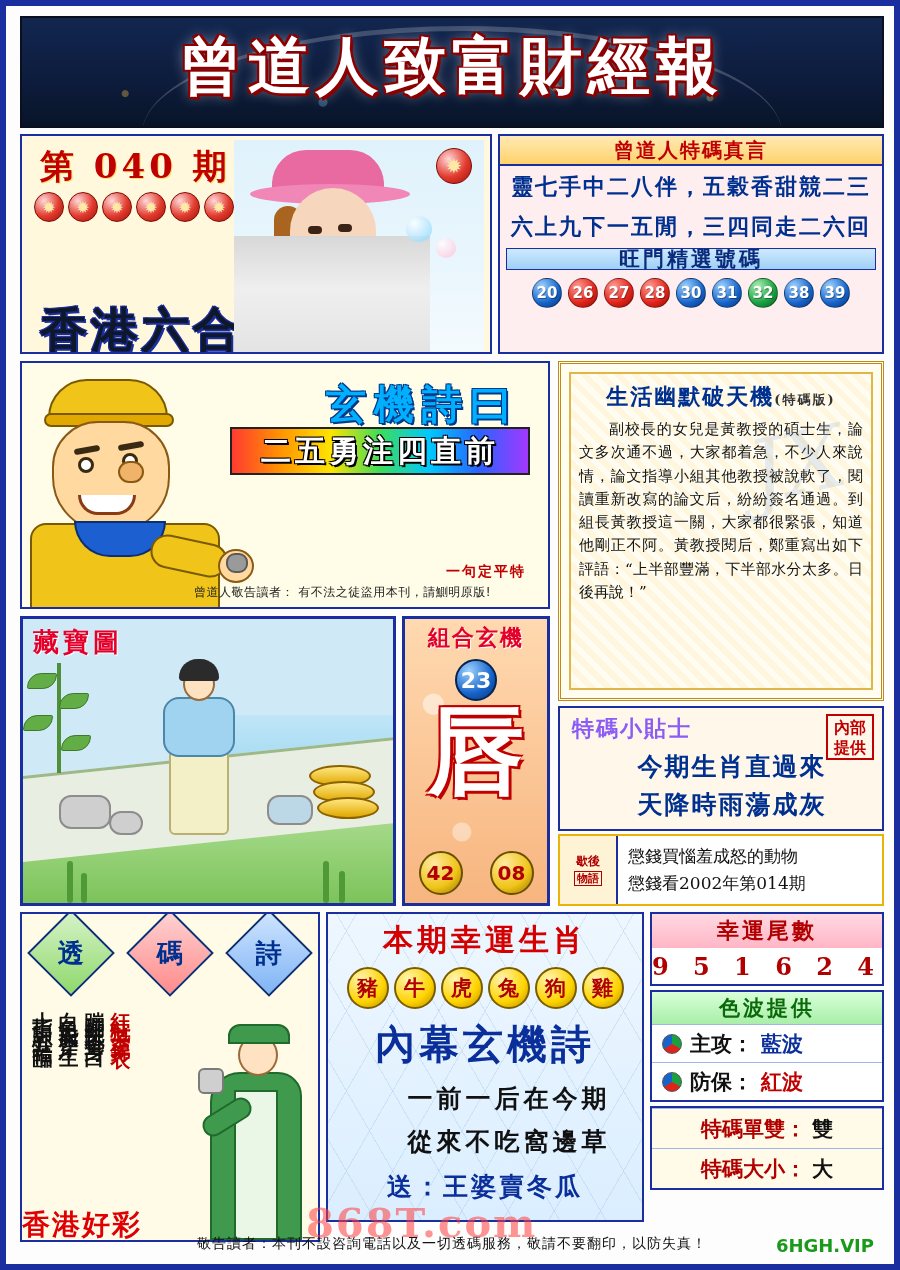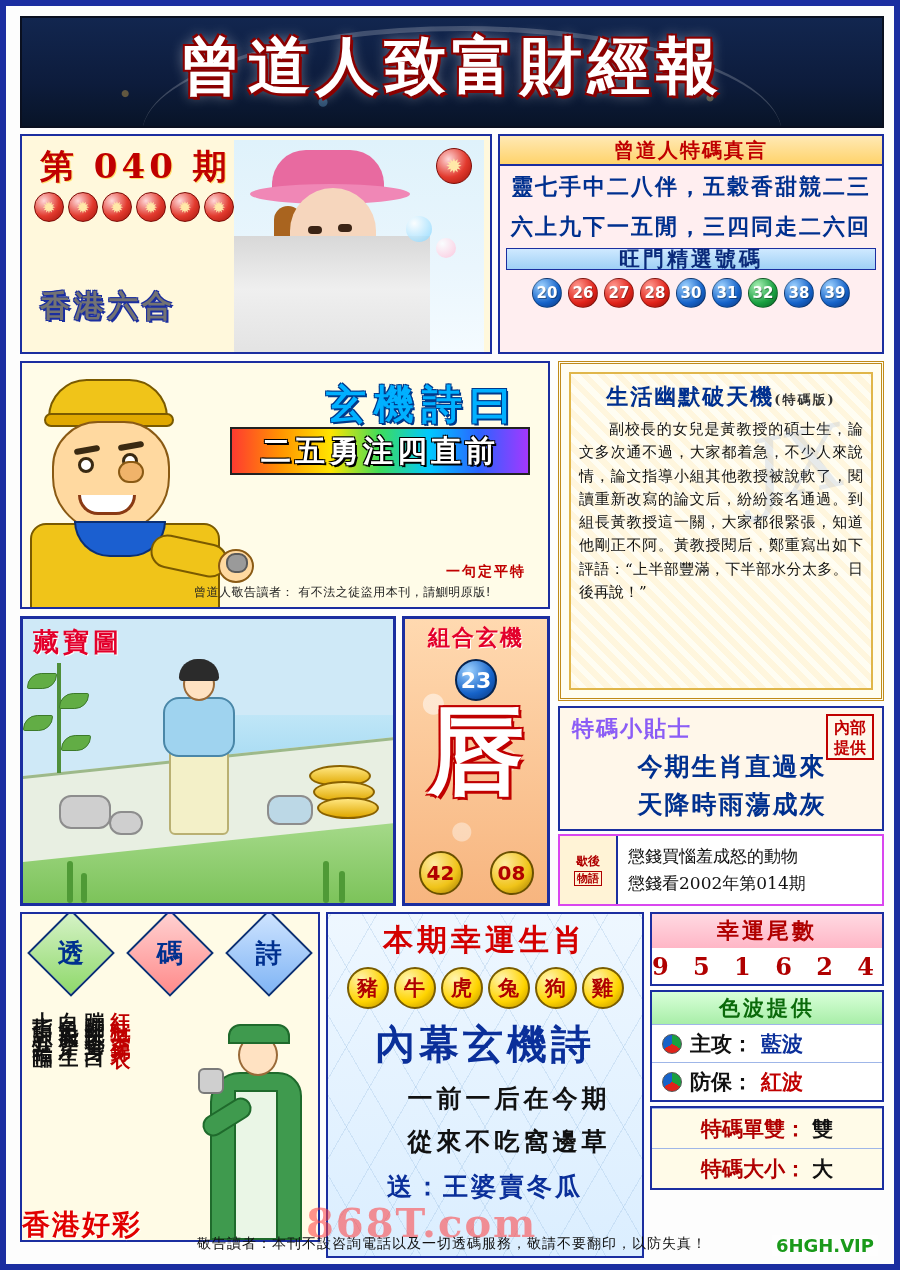--- a/index.html
+++ b/index.html
@@ -67,24 +67,24 @@
   }
   .ball-row{ position:absolute; left:12px; top:56px; display:flex; gap:4px; }
   .mini-ball{
     width:30px;height:30px;border-radius:50%;
     background:radial-gradient(circle at 32% 28%, #ffd9d9 0%, #e23a2e 55%, #9e1208 100%);
     border:1px solid #7d0c06;
     display:flex;align-items:center;justify-content:center;
     color:#ffe9a8; font-size:16px; font-weight:bold;
   }
   .hk-title{
-    position:absolute; left:18px; top:150px;
-    font-family:"DejaVu Serif","Liberation Serif",serif;
-    font-size:30px; font-weight:bold;
-    color:#737373;
+    position:absolute; left:18px; top:163px;
+    font-family:"DejaVu Serif","Liberation Serif",serif;
+    font-size:47px; font-weight:bold;
+    color:#0f172a;
     letter-spacing:4px;
     text-shadow:2px 2px 0 #1b2ea0, -1px -1px 0 #1b2ea0, 1px -1px 0 #1b2ea0, -1px 1px 0 #1b2ea0;
     white-space:nowrap;
   }
   .girl{
     position:absolute; right:6px; top:4px; width:250px; height:212px;
     overflow:hidden;
   }
   .girl-bg{
     position:absolute;left:0;top:0;width:100%;height:100%;
@@ -360,21 +360,21 @@
     line-height:20px;text-align:center;padding-top:2px;
   }
   .tips-line{
     position:absolute;left:22px;width:300px;text-align:center;
     font-family:"DejaVu Serif","Liberation Serif",serif;
     font-size:25px;font-weight:bold;color:#00308f;letter-spacing:2px;
   }
   
   .riddle{
     position:absolute; left:552px; top:828px; width:326px; height:72px;
-    background:#ffffff;border:2px solid #d946ef;display:flex;
+    background:#ffffff;border:2px solid #eab308;display:flex;
   }
   .riddle-tag{
     width:58px;border-right:2px solid #1b2ea0;
     display:flex;flex-direction:column;align-items:center;justify-content:center;
     font-size:12px;font-weight:bold;color:#b00000;line-height:1.25;
     background:#fff3d6;
   }
   .riddle-tag b{ border:1px solid #b00000; padding:0 2px; margin-top:2px; font-size:11px;}
   .riddle-body{
     flex:1;display:flex;flex-direction:column;justify-content:center;padding-left:10px;
@@ -427,21 +427,21 @@
     position:absolute;left:34px;bottom:196px;width:62px;height:20px;background:#3f9a4e;border:2px solid #1f6a2c;border-radius:12px 12px 0 0;
   }
   .monk-arm{
     position:absolute;left:6px;bottom:112px;width:54px;height:22px;background:#3f9a4e;border:2px solid #1f6a2c;border-radius:12px;transform:rotate(-32deg);
   }
   .monk-obj{
     position:absolute;left:4px;bottom:146px;width:26px;height:26px;background:#cfcfcf;border:2px solid #7a7a7a;border-radius:6px;
   }
   
   .lucky{
-    position:absolute; left:320px; top:906px; width:318px; height:346px;
+    position:absolute; left:320px; top:906px; width:318px; height:310px;
     background:linear-gradient(180deg,#eef7ff,#dbeeff);
     border:2px solid #1b2ea0; overflow:hidden;
   }
   .lucky-grid{
     position:absolute;inset:0;
     background:
       repeating-linear-gradient(60deg, rgba(140,180,220,.25) 0 1px, transparent 1px 40px),
       repeating-linear-gradient(-60deg, rgba(140,180,220,.25) 0 1px, transparent 1px 40px);
   }
   .lucky-t1{

